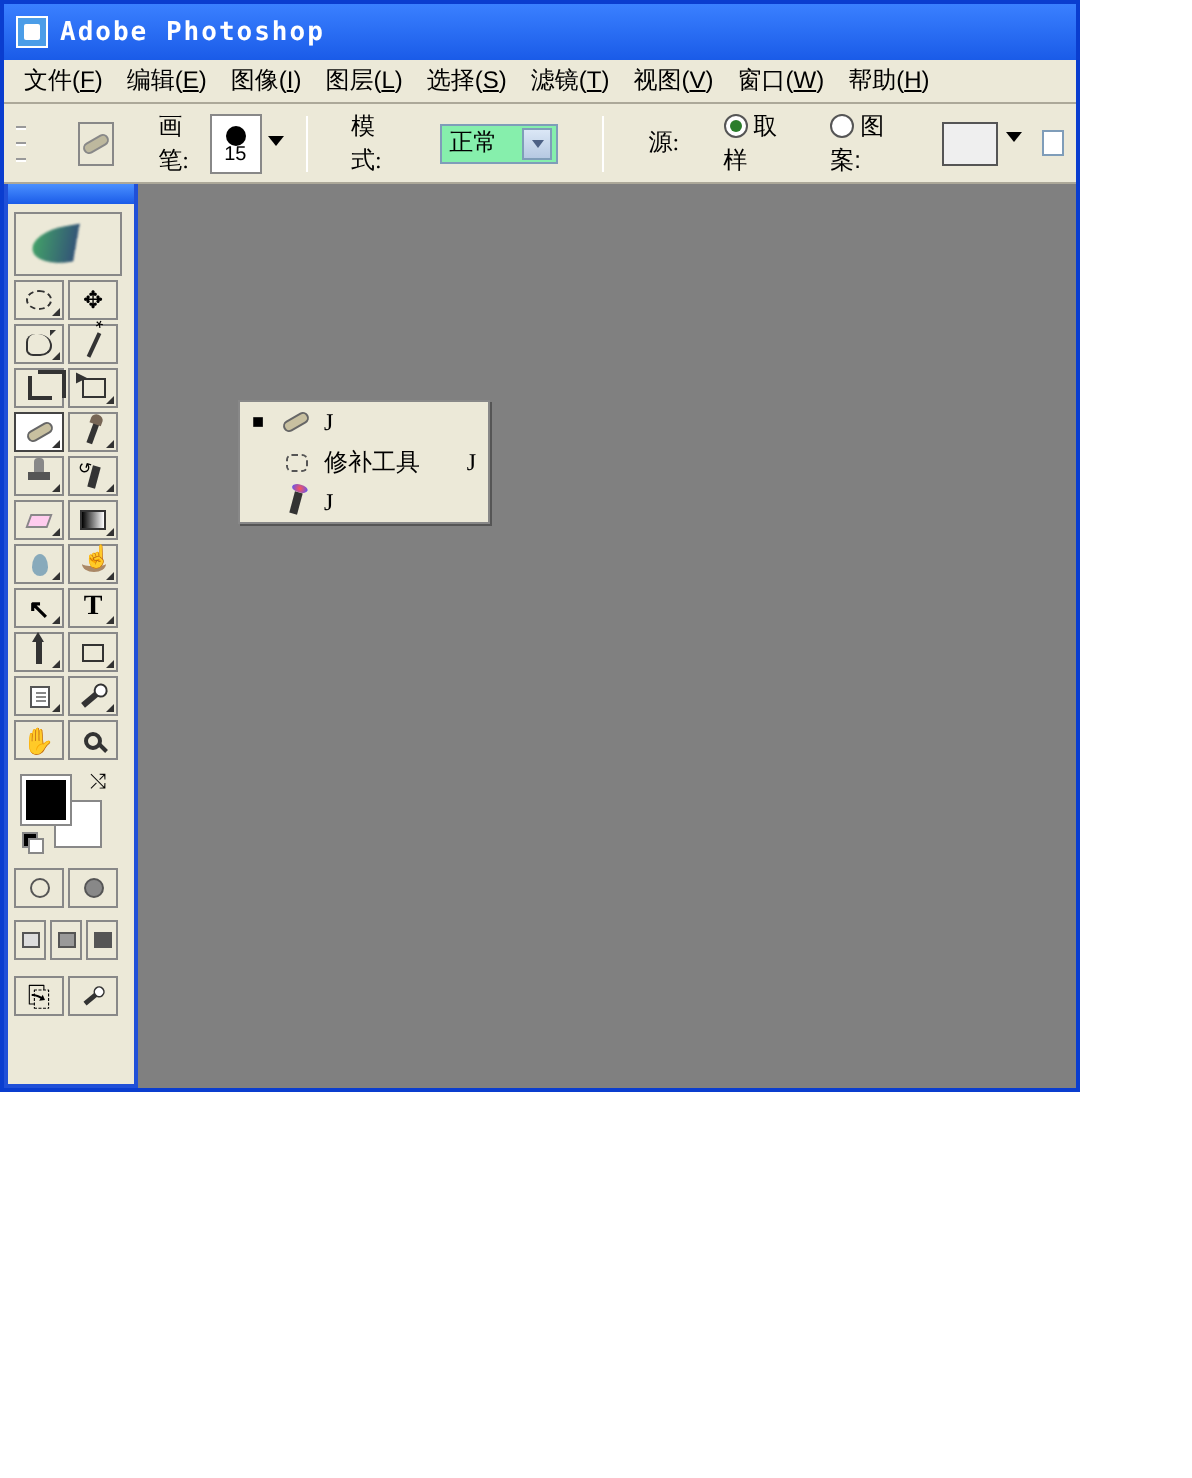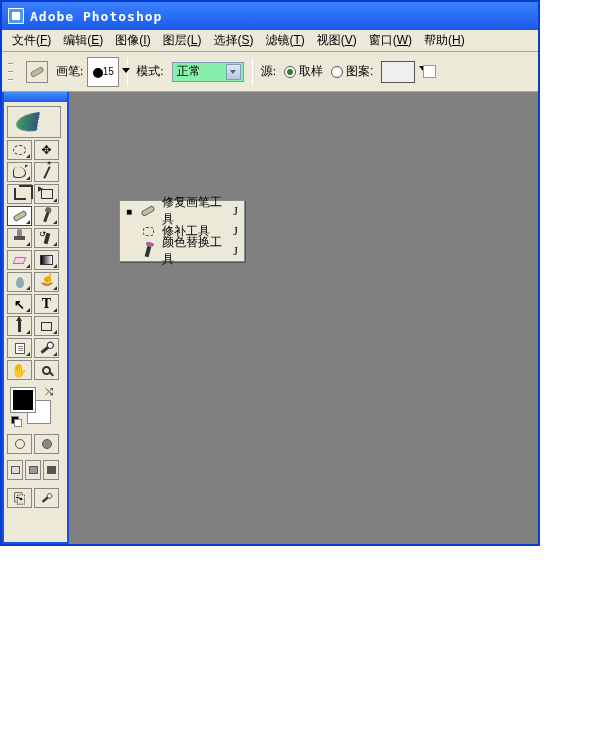--- a/index.html
+++ b/index.html
@@ -11,28 +11,28 @@
     .titlebar .logo { width: 16px; height: 16px; background: #4b9de8; border: 1px solid #fff; margin-right: 6px; position: relative; }
     .titlebar .logo::after { content: ""; position: absolute; width: 8px; height: 8px; background: #fff; left: 3px; top: 3px; border-radius: 1px; }
     .titlebar .title { letter-spacing: 1px; font-size: 13px; }
 
     
     .menubar { height: 22px; background: #ece9d8; display: flex; align-items: center; padding: 0 4px; border-bottom: 1px solid #aca899; font-family: SimSun, sans-serif; }
     .menubar .menu-item { padding: 18px 6px; cursor: default; }
     .menubar .menu-item .accel { text-decoration: underline; }
 
     
-    .optionsbar { height: 40px; background: #ece9d8; display: flex; align-items: center; padding: 0 6px; gap: 8px; border-bottom: 1px solid #aca899; position: relative; }
+    .optionsbar { height: 40px; background: #ece9d8; display: flex; align-items: center; padding: 0 6px; gap: 22px; border-bottom: 1px solid #aca899; position: relative; }
     .gripper { width: 6px; height: 24px; display: flex; flex-direction: column; justify-content: space-around; margin-right: 4px; }
     .gripper span { width: 5px; height: 2px; background: #999; border-bottom: 1px solid #fff; }
     .brush-icon { width: 22px; height: 22px; border: 1px solid #888; background: #ece9d8; display: flex; align-items: center; justify-content: center; position: relative; }
     .bandaid { width: 14px; height: 6px; background: #bdb89e; border: 1px solid #888; border-radius: 3px; transform: rotate(-30deg); }
     .brush-sel { display: flex; align-items: center; gap: 4px; }
     .brush-sel .label { font-family: SimSun; }
-    .brush-preview { width: 32px; height: 30px; border: 1px solid #888; background: #fff; position: relative; display: flex; flex-direction: row; align-items: center; justify-content: center; }
+    .brush-preview { width: 32px; height: 30px; border: 1px solid #888; background: #fff; position: relative; display: flex; flex-direction: column; align-items: center; justify-content: center; }
     .brush-preview .dot { width: 10px; height: 10px; background: #000; border-radius: 50%; margin-top: 2px; }
     .brush-preview .sz { font-size: 10px; line-height: 10px; }
     .brush-preview .arrow { position: absolute; right: -12px; top: 10px; width: 0; height: 0; border-left: 4px solid transparent; border-right: 4px solid transparent; border-top: 5px solid #000; }
     .sep { width: 1px; height: 28px; background: #aca899; border-right: 1px solid #fff; }
     .opt-label { font-family: SimSun; }
     .select-box { width: 72px; height: 20px; border: 1px solid #7f9db9; background: #86efac; display: flex; align-items: center; justify-content: space-between; padding: 0 2px 0 4px; font-family: SimSun; }
     .select-box .dd { width: 15px; height: 16px; background: linear-gradient(#dbe7f6,#b6c9e2); border: 1px solid #7f9db9; display: flex; align-items: center; justify-content: center; }
     .select-box .dd::after { content: ""; width: 0; height: 0; border-left: 3px solid transparent; border-right: 3px solid transparent; border-top: 4px solid #4d6185; }
     .radio { width: 12px; height: 12px; border: 1px solid #555; border-radius: 50%; display: inline-flex; align-items: center; justify-content: center; background: #fff; vertical-align: middle; margin-right: 3px; }
     .radio.checked::after { content: ""; width: 6px; height: 6px; background: #2a7d2a; border-radius: 50%; }
@@ -299,35 +299,33 @@
     </div>
 
     <div class="canvas">
 
       <div class="flyout">
         <div class="flyout-item">
           <span class="mark">■</span>
           <span class="fi-icon">
               <div class="i-heal"></div>
             </span>
-          <span class="label">修复画笔工具</span>
           <span class="key">J</span>
         </div>
         <div class="flyout-item">
           <span class="mark"></span>
           <span class="fi-icon">
               <div class="i-patch"></div>
             </span>
           <span class="label">修补工具</span>
           <span class="key">J</span>
         </div>
         <div class="flyout-item">
           <span class="mark"></span>
           <span class="fi-icon">
               <div class="i-colrepl"></div>
             </span>
-          <span class="label">颜色替换工具</span>
           <span class="key">J</span>
         </div>
       </div>
     </div>
   </div>
 </div>
 
 </body></html>

